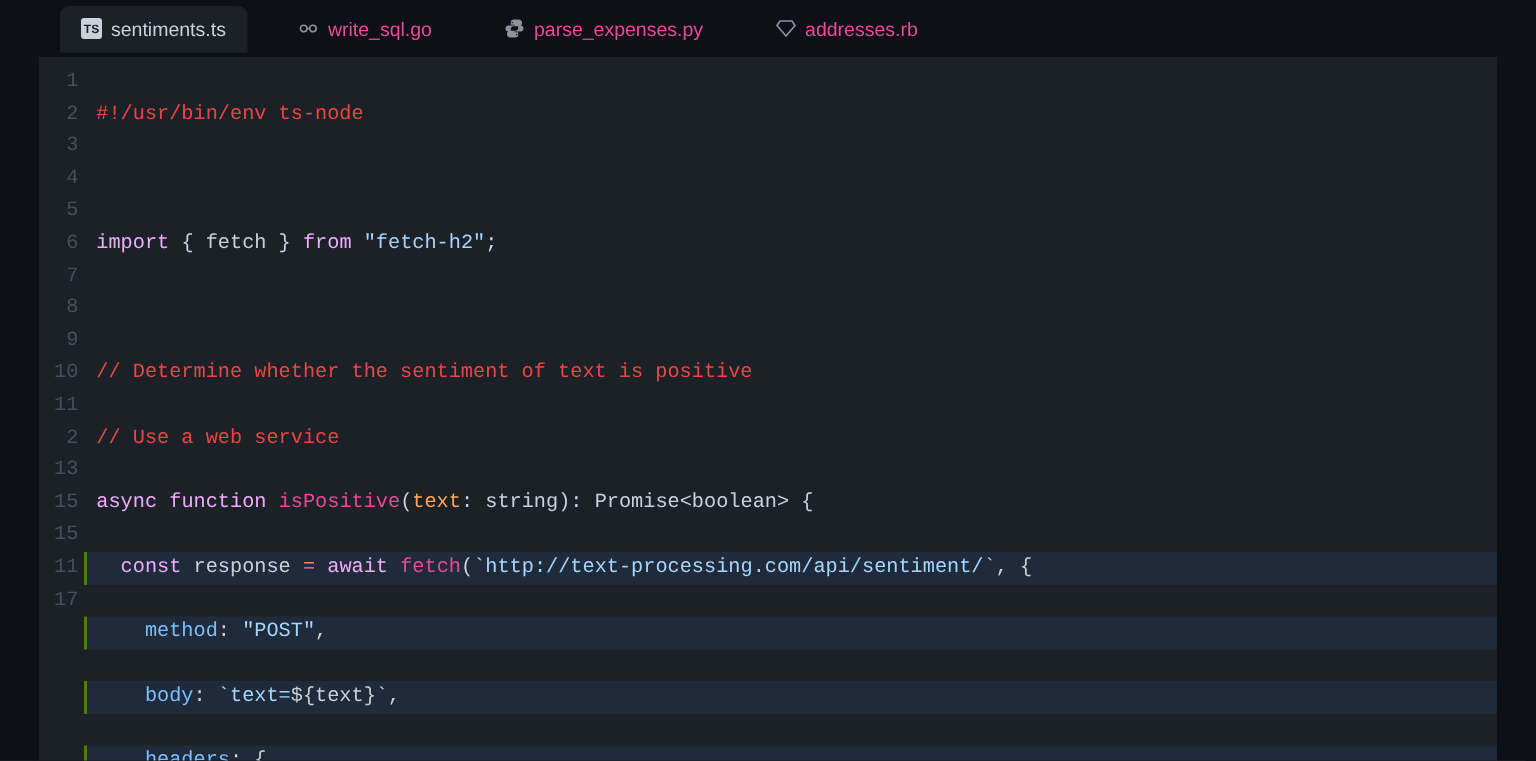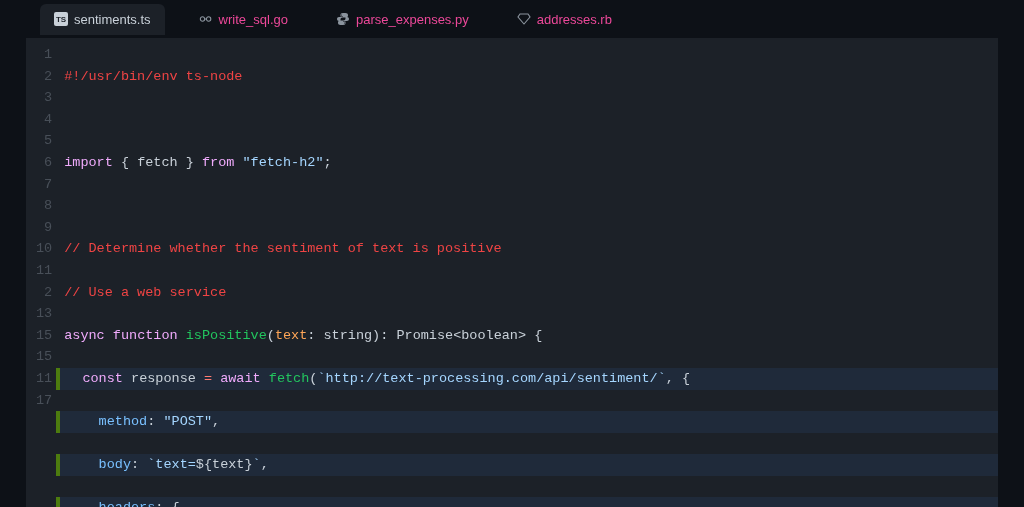--- a/index.html
+++ b/index.html
@@ -73,29 +73,29 @@
     .gutter div { height: 21.6px; }
     .code {
       flex: 1;
       color: #c9d1d9;
       white-space: pre;
       position: relative;
     }
     .code-line { height: 21.6px; position: relative; }
     .hl {
       background: #1f2a3a;
-      border-left: 4px solid #4d7c0f;
+      border-left: 2px solid #4d7c0f;
       padding-left: 6px;
       margin-left: -8px;
     }
     
     .c-comment { color: #ef4444; }
     .c-keyword { color: #f0abfc; }
     .c-string  { color: #a5d6ff; }
-    .c-func    { color: #22c55e; font-family: Liberation Mono, monospace; }
+    .c-func    { color: #ec4899; font-family: Liberation Mono, monospace; }
     .c-prop    { color: #79c0ff; }
     .c-punct   { color: #c9d1d9; }
     .c-var     { color: #c9d1d9; }
     .c-type    { color: #c9d1d9; }
     .c-operator{ color: #ff7b72; }
     .c-param   { color: #ffa657; }
   </style>
 </head>
 <body>
 

